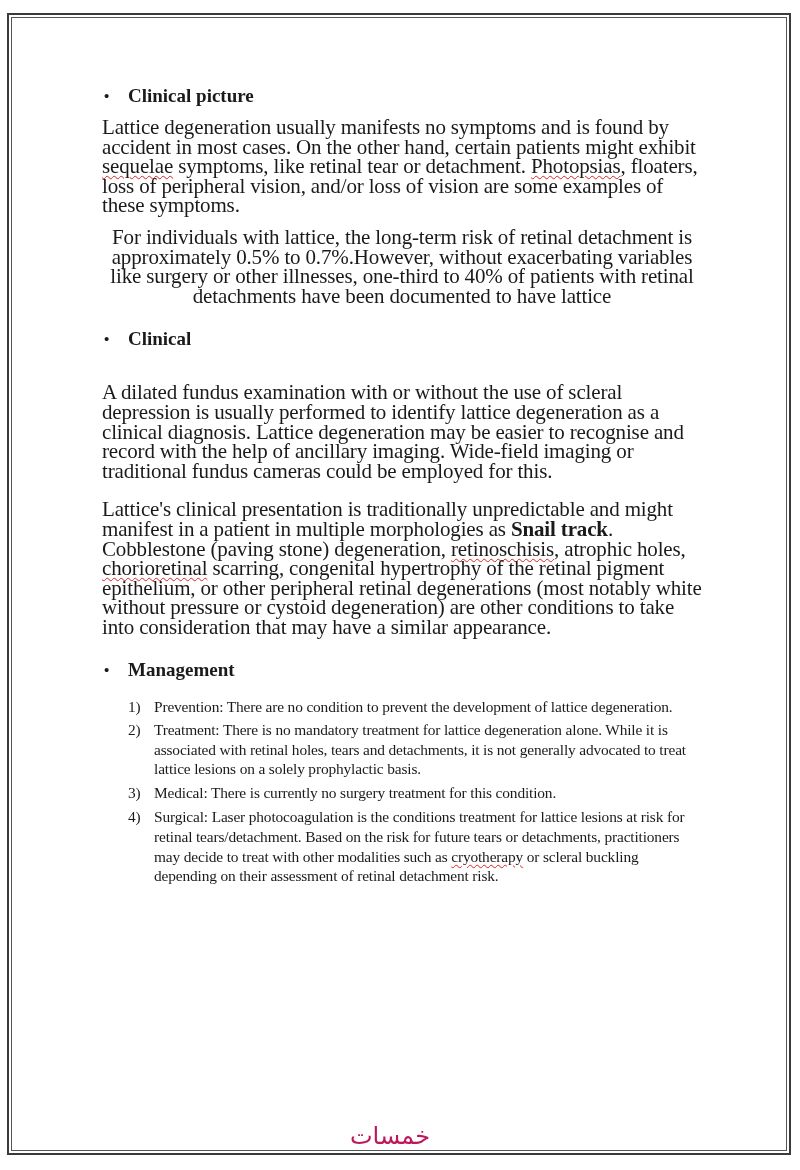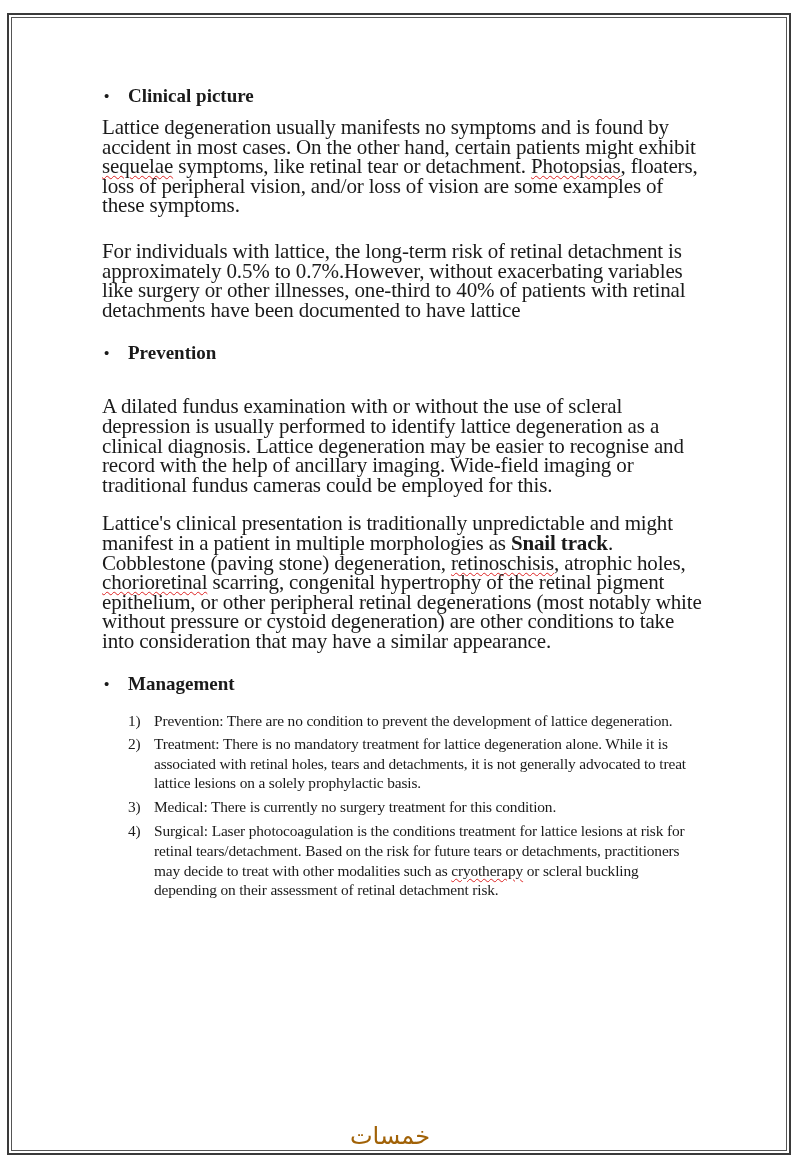--- a/index.html
+++ b/index.html
@@ -82,44 +82,44 @@
     position: absolute;
     left: 26px;
     top: 0;
   }
   .watermark {
     position: absolute;
     left: 350px;
     top: 1122px;
     font-family: "DejaVu Sans", sans-serif;
     font-size: 24px;
-    color: #a16207;
+    color: #be185d;
     letter-spacing: 1px;
   }
 </style>
 </head>
 <body>
 
 <div class="page-border-outer"></div>
 <div class="page-border-inner"></div>
 
 <div class="content">
 
   <h2 class="heading" style="margin-top:2px;">
     <span class="bullet">•</span>
     <span>Clinical picture</span>
   </h2>
 
   <p class="para" style="margin-top:10px;"><span>Lattice degeneration usually manifests no symptoms and is found by accident in most cases. On the other hand, certain patients might exhibit </span><span class="spell">sequelae</span><span> symptoms, like retinal tear or detachment. </span><span class="spell">Photopsias</span><span>, floaters, loss of peripheral vision, and/or loss of vision are some examples of these symptoms.</span></p>
 
-  <p class="para" style="margin-top:26px;">For individuals with lattice, the long-term risk of retinal detachment is approximately 0.5% to 0.7%.However, without exacerbating variables like surgery or other illnesses, one-third to 40% of patients with retinal detachments have been documented to have lattice</p>
+  <p class="para" style="margin-top:12px;text-align:center;">For individuals with lattice, the long-term risk of retinal detachment is approximately 0.5% to 0.7%.However, without exacerbating variables like surgery or other illnesses, one-third to 40% of patients with retinal detachments have been documented to have lattice</p>
 
   <h2 class="heading" style="margin-top:21px;">
     <span class="bullet">•</span>
-    <span>Prevention</span>
+    <span>Clinical</span>
   </h2>
 
   <p class="para" style="margin-top:32px;">A dilated fundus examination with or without the use of scleral depression is usually performed to identify lattice degeneration as a clinical diagnosis. Lattice degeneration may be easier to recognise and record with the help of ancillary imaging. Wide-field imaging or traditional fundus cameras could be employed for this.</p>
 
   <p class="para" style="margin-top:19px;"><span>Lattice's clinical presentation is traditionally unpredictable and might manifest in a patient in multiple morphologies as </span><b>Snail track</b><span>. Cobblestone (paving stone) degeneration, </span><span class="spell">retinoschisis</span><span>, atrophic holes, </span><span class="spell">chorioretinal</span><span> scarring, congenital hypertrophy of the retinal pigment epithelium, or other peripheral retinal degenerations (most notably white without pressure or cystoid degeneration) are other conditions to take into consideration that may have a similar appearance.</span></p>
 
   <h2 class="heading" style="margin-top:21px;">
     <span class="bullet">•</span>
     <span>Management</span>
   </h2>

